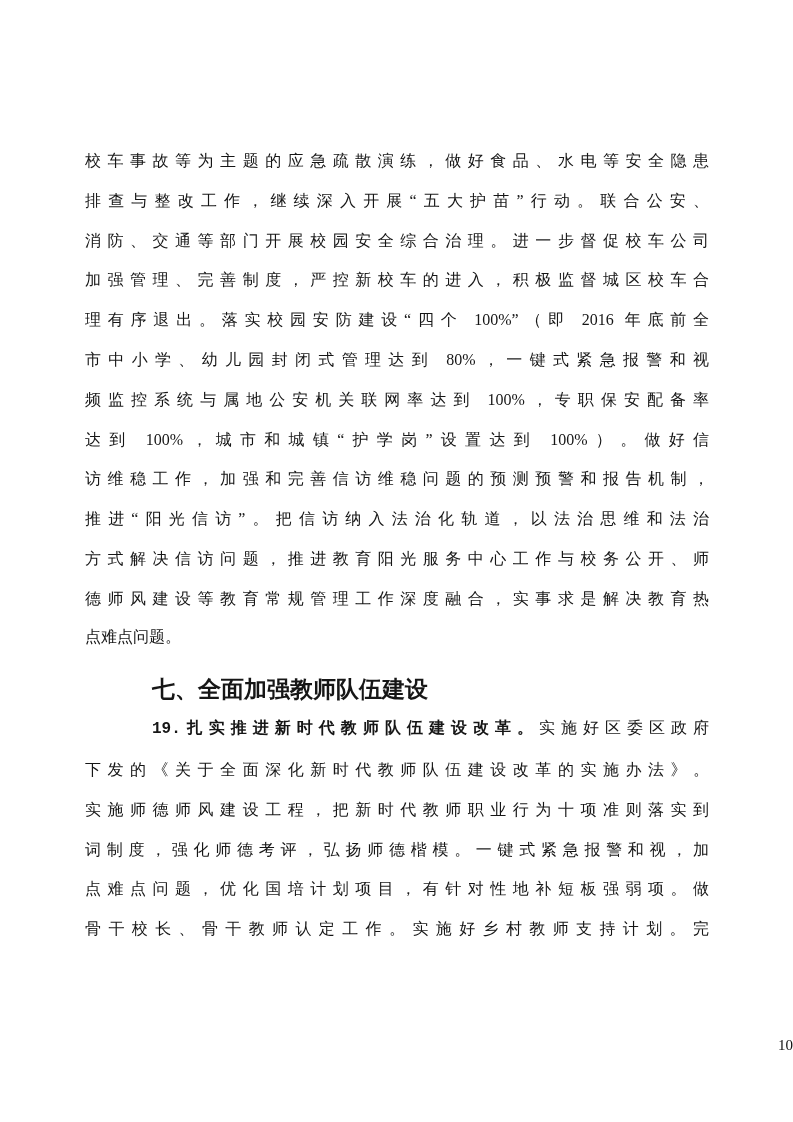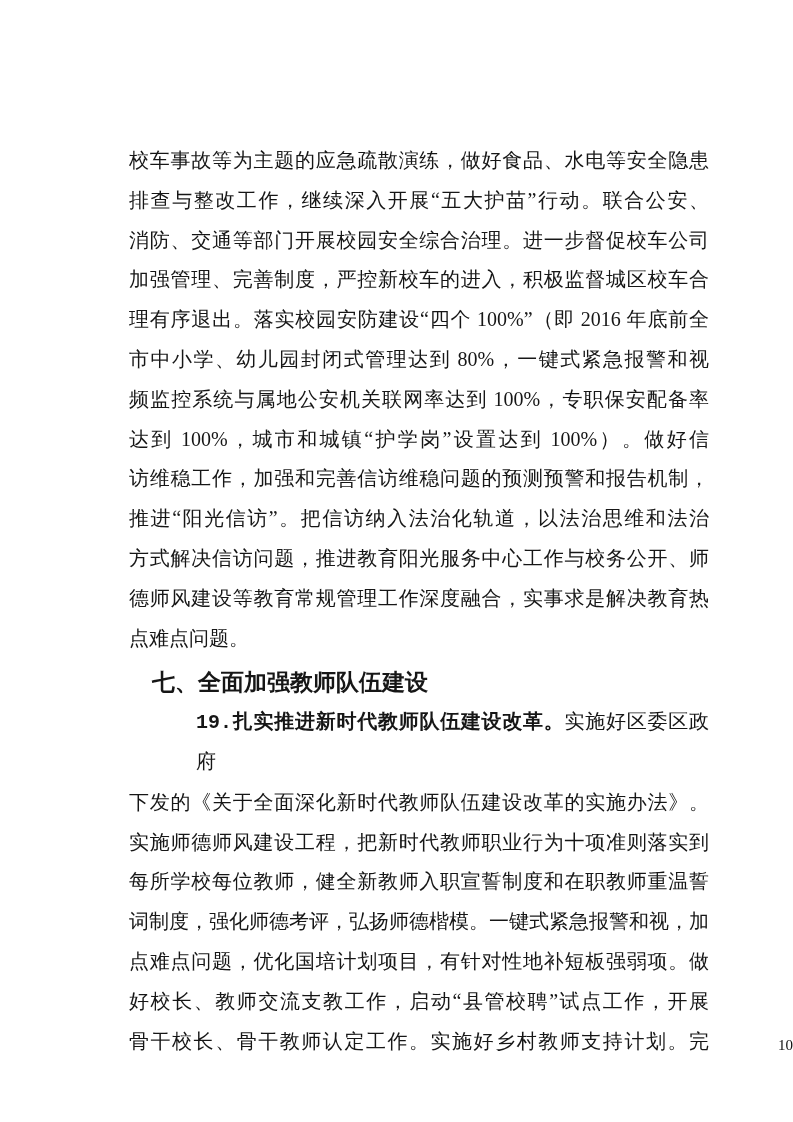--- a/index.html
+++ b/index.html
@@ -11,33 +11,33 @@
     color:#161616;
     font-family:"Liberation Serif","DejaVu Serif",serif;
     overflow:hidden;
   }
   .textblock {
     position:absolute;
     left:85px; top:141px;
     width:624px;
   }
   .line {
-    font-size:20px;
+    font-size:16px;
     line-height:39.8px;
     text-align:justify;
     text-align-last:justify;
     text-justify:inter-character;
-    margin-left:44px;
   }
   .line.flush {
     text-align-last:left;
+    font-family:Liberation Mono, monospace;
   }
   .heading {
     padding-left:67px;
-    margin-top:5px;
+    margin-top:12px;
     font-family:"Liberation Sans","DejaVu Sans",sans-serif;
     font-weight:bold;
     font-size:23px;
     line-height:39.8px;
     text-align:left;
     text-align-last:left;
   }
   .lead {
     padding-left:67px;
     font-family:Liberation Mono, monospace;
@@ -76,23 +76,21 @@
       <div class="line">德师风建设等教育常规管理工作深度融合，实事求是解决教育热</div>
       <div class="line flush">点难点问题。</div>
     </div>
 
     <div class="heading">七、全面加强教师队伍建设</div>
 
     <div>
       <div class="line lead"><span class="bold">19.扎实推进新时代教师队伍建设改革。</span><span>实施好区委区政府</span></div>
       <div class="line">下发的《关于全面深化新时代教师队伍建设改革的实施办法》。</div>
       <div class="line">实施师德师风建设工程，把新时代教师职业行为十项准则落实到</div>
-      <div class="line">每所学校每位教师，健全新教师入职宣誓制度和在职教师重温誓</div>
       <div class="line">词制度，强化师德考评，弘扬师德楷模。一键式紧急报警和视，加</div>
       <div class="line">点难点问题，优化国培计划项目，有针对性地补短板强弱项。做</div>
-      <div class="line">好校长、教师交流支教工作，启动“县管校聘”试点工作，开展</div>
       <div class="line">骨干校长、骨干教师认定工作。实施好乡村教师支持计划。完</div>
     </div>
 
   </div>
 
   <div class="pagenum">10</div>
 </div>
 
 </body></html>

